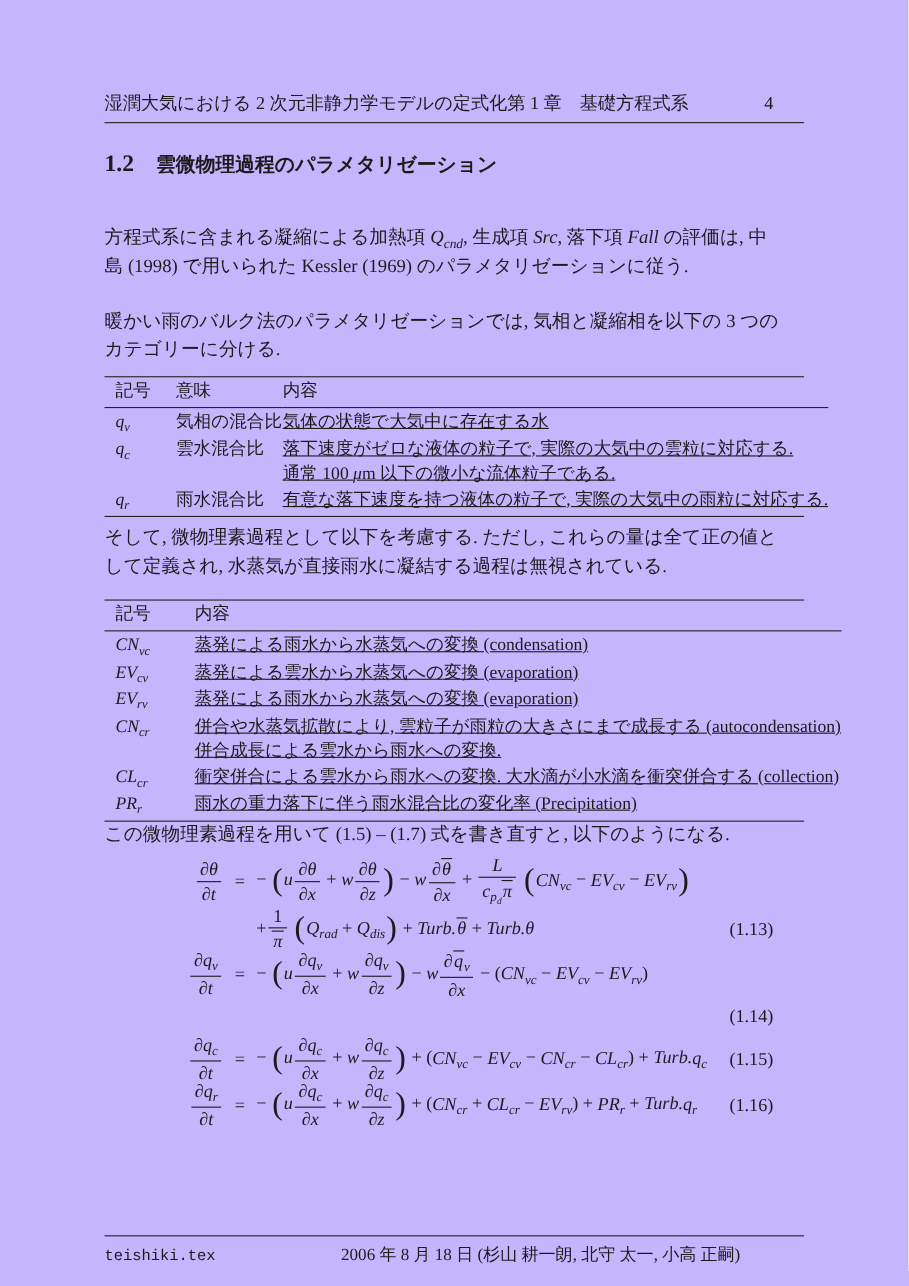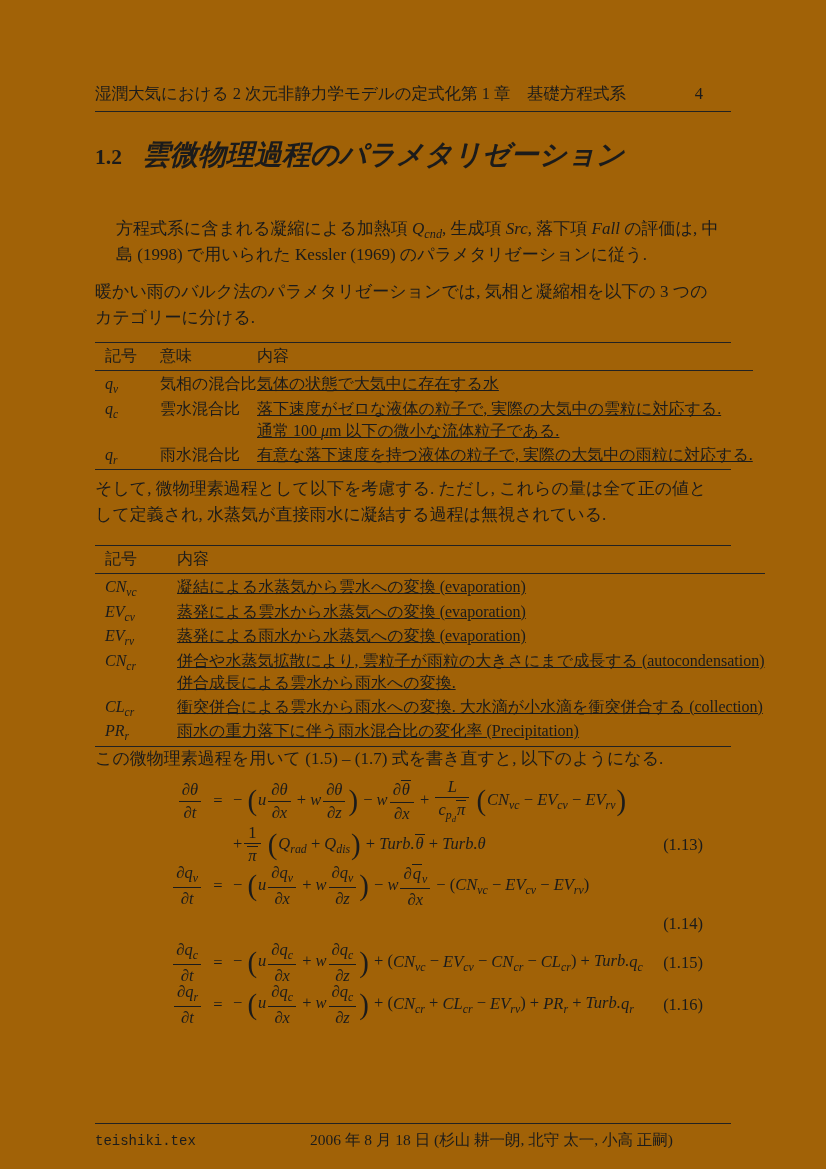--- a/index.html
+++ b/index.html
@@ -1,33 +1,33 @@
 <!DOCTYPE html>
 <html><head>
 <meta charset="utf-8">
 <style>
   html,body{margin:0;padding:0;background:#fff;}
-  .page{position:relative;width:826px;height:1169px;background:#a16207;overflow:hidden;
+  .page{position:relative;width:826px;height:1169px;background:#c4b5fd;overflow:hidden;
         font-family:"Liberation Serif","DejaVu Serif",serif;color:#1b1b1b;}
   .abs{position:absolute;left:95px;right:95px;}
 
   
   .hdr{top:84px;display:flex;align-items:baseline;border-bottom:1.2px solid #222;
        padding-bottom:8px;font-size:16.5px;line-height:19px;}
   .htitle{flex:1;}
   .hpage{padding-right:28px;}
 
   
   .sec{top:136px;display:flex;align-items:baseline;gap:20px;font-weight:bold;}
   .secnum{font-size:21.5px;}
-  .sectitle{font-size:28px;font-family:"Liberation Sans","DejaVu Sans",sans-serif;font-style:italic;}
+  .sectitle{font-size:18px;font-family:"Liberation Sans","DejaVu Sans",sans-serif;}
 
   
   .para{font-size:17px;line-height:26px;}
-  .p1{top:216px;margin-left:21px;}
+  .p1{top:203px;}
   .p2{top:279px;}
   .p3{top:476px;}
   .p4{top:746px;}
   .tline{white-space:nowrap;}
 
   
   .tbl{display:grid;border-top:1.2px solid #222;border-bottom:1.2px solid #222;
        font-size:16px;line-height:22px;align-items:start;padding-bottom:3px;}
   .t1{top:342px;grid-template-columns:65px 97px 1fr;}
   .t2{top:545px;grid-template-columns:82px 1fr;}
@@ -108,21 +108,21 @@
   <div class="para abs p3">
       <div class="tline"><span>そして, 微物理素過程として以下を考慮する. ただし, これらの量は全て正の値と</span></div>
       <div class="tline"><span>して定義され, 水蒸気が直接雨水に凝結する過程は無視されている.</span></div>
     </div>
 
   <div class="tbl t2 abs">
     <span class="th c-sym">記号</span>
     <span class="th">内容</span>
   <span class="cell c-sym"><span class="mi"><span>CN</span><span class="sb"><span>vc</span></span></span></span>
       <span class="cell c-desc">
-        <div><span>凝結による水蒸気から雲水への変換 (evaporation)</span></div>
+        <div><span>蒸発による雨水から水蒸気への変換 (condensation)</span></div>
       </span>
       <span class="cell c-sym"><span class="mi"><span>EV</span><span class="sb"><span>cv</span></span></span></span>
       <span class="cell c-desc">
         <div><span>蒸発による雲水から水蒸気への変換 (evaporation)</span></div>
       </span>
       <span class="cell c-sym"><span class="mi"><span>EV</span><span class="sb"><span>rv</span></span></span></span>
       <span class="cell c-desc">
         <div><span>蒸発による雨水から水蒸気への変換 (evaporation)</span></div>
       </span>
       <span class="cell c-sym"><span class="mi"><span>CN</span><span class="sb"><span>cr</span></span></span></span>

